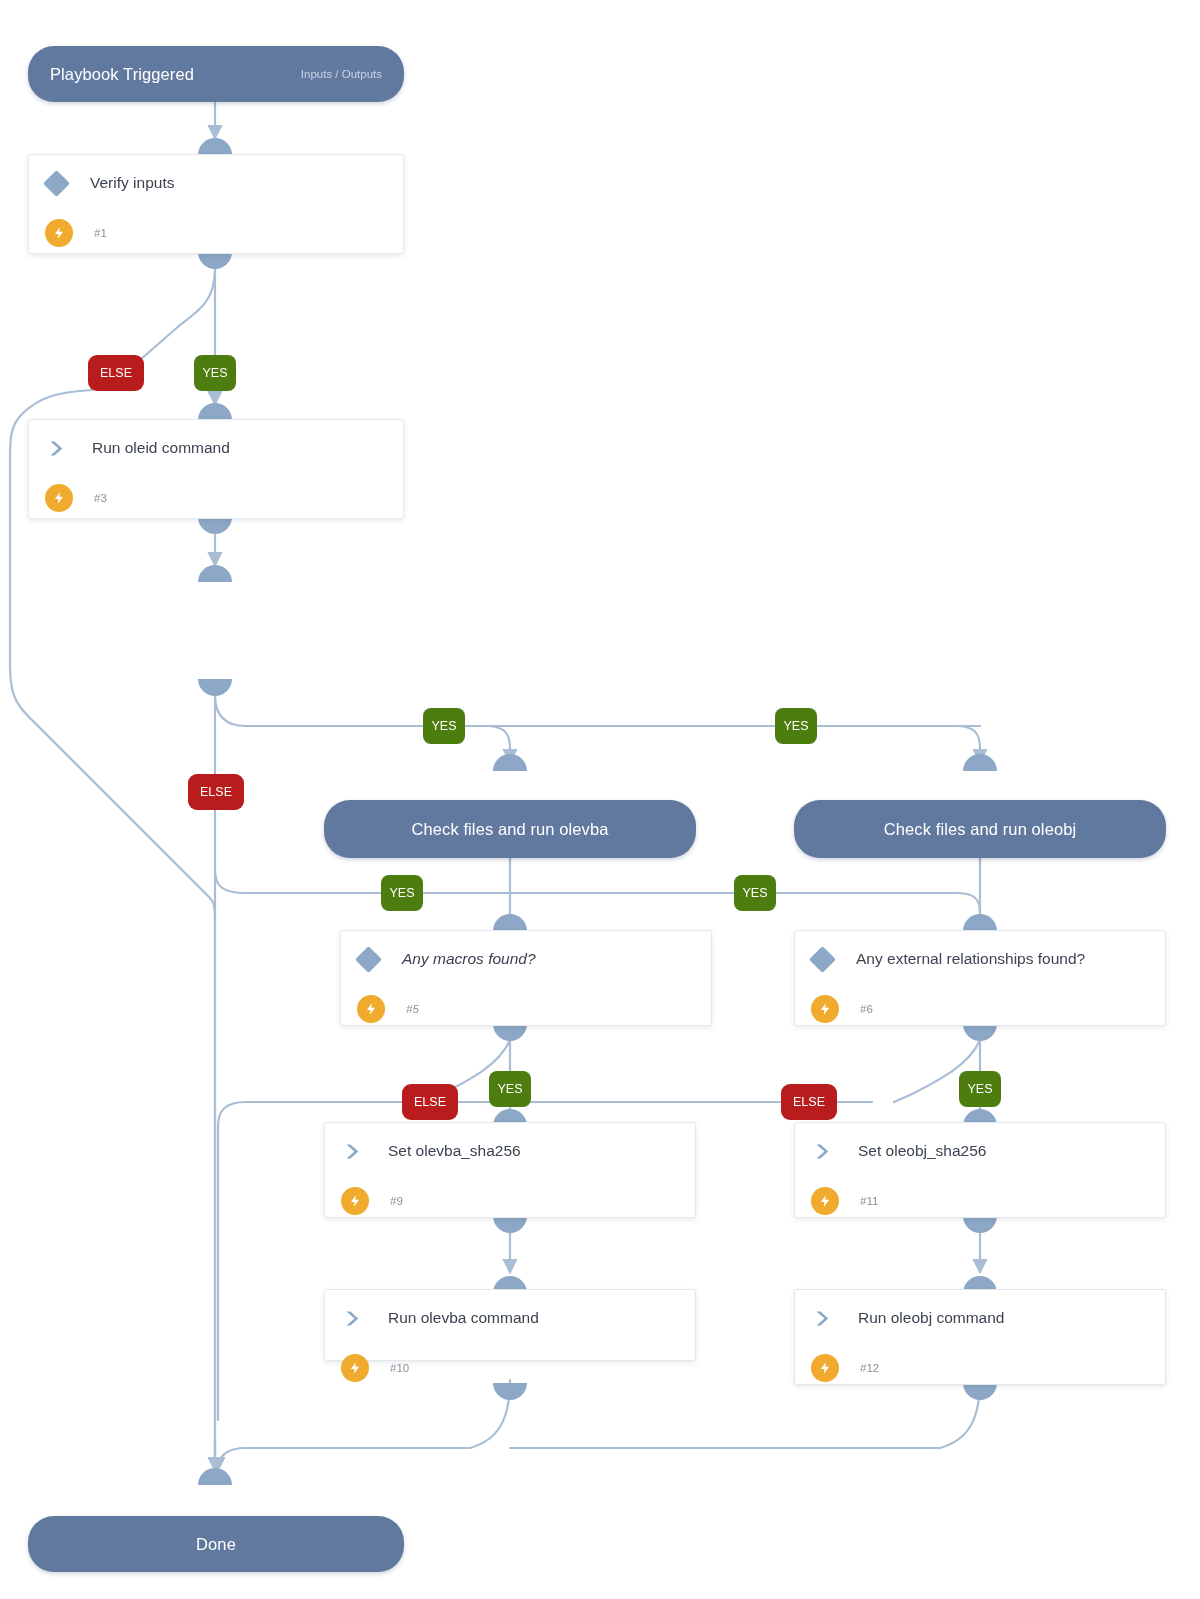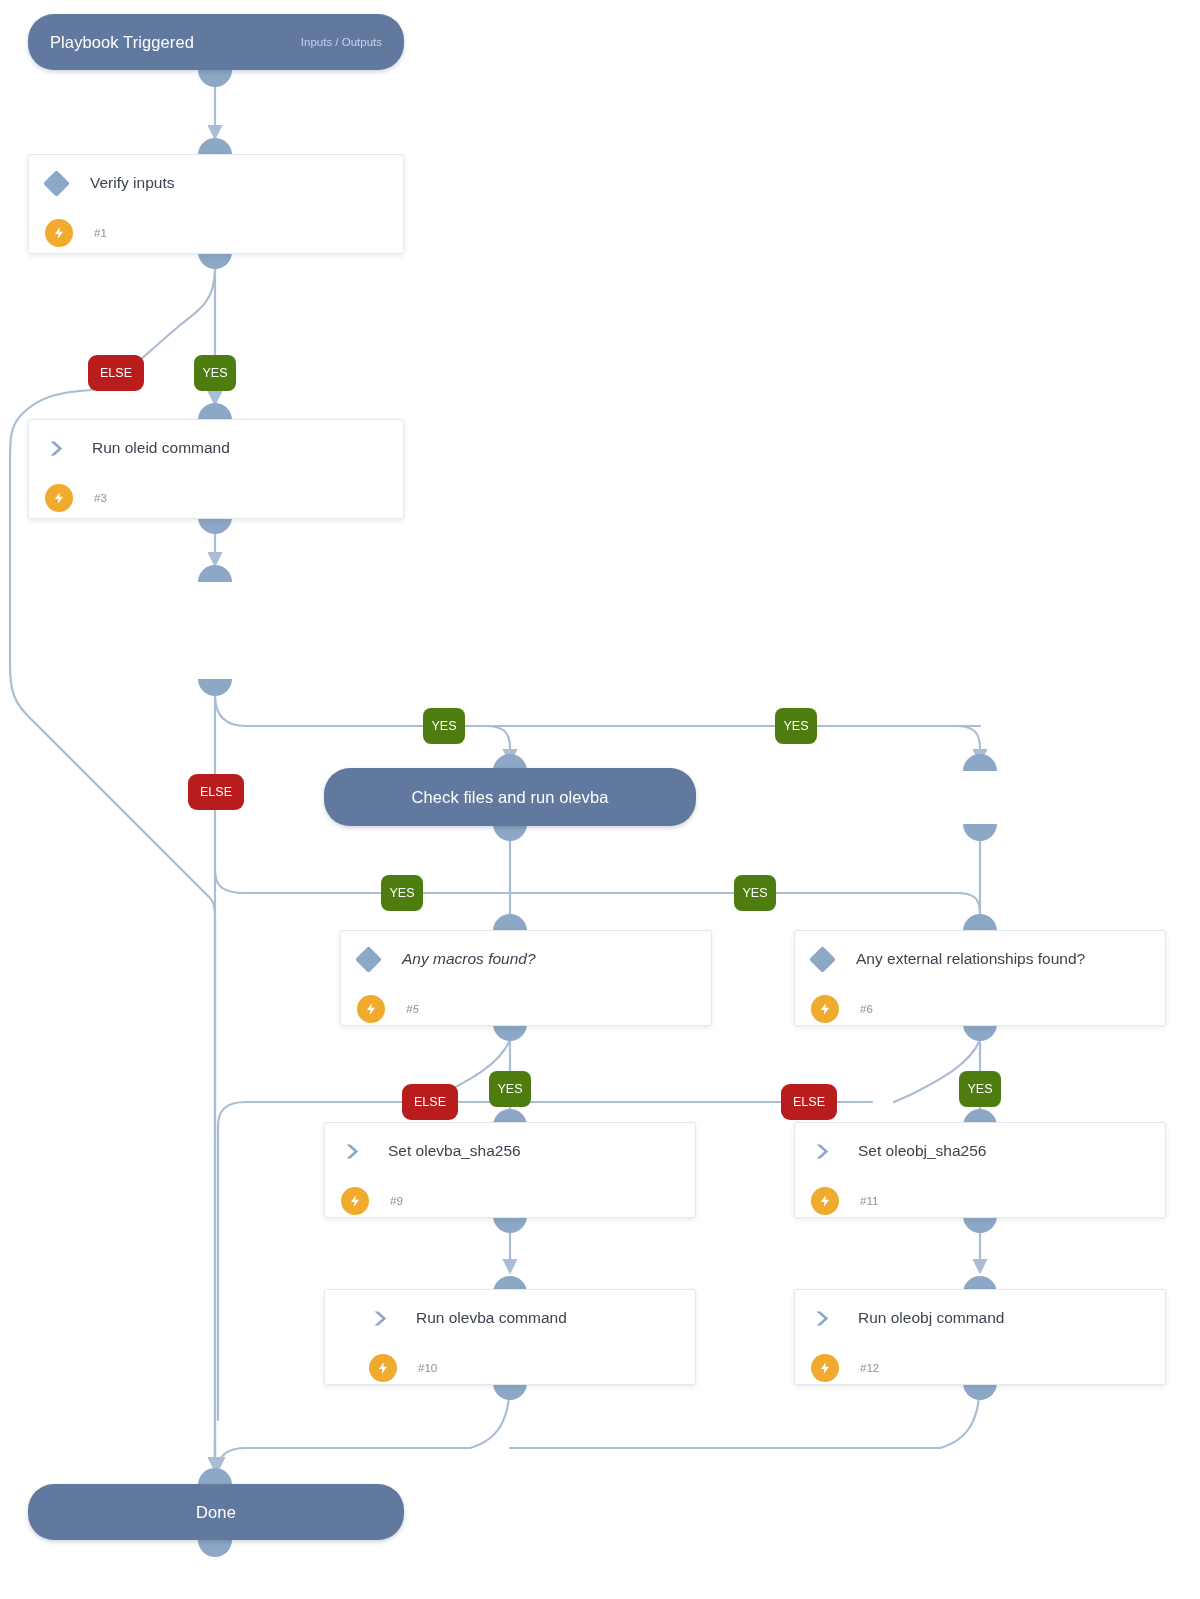--- a/index.html
+++ b/index.html
@@ -44,20 +44,21 @@
 
   
   .pill-node {
     position: absolute;
     background: #61789f;
     border-radius: 26px;
     display: flex;
     align-items: center;
     z-index: 3;
     box-shadow: 0 2px 4px rgba(40,55,80,.22);
+    margin-top: 32px;
   }
   .pill-title {
     color: #ffffff;
     font-size: 16.5px;
     letter-spacing: .1px;
     white-space: nowrap;
   }
   .pill-sub {
     color: #c9d4e4;
     font-size: 11.5px;
@@ -268,20 +269,23 @@
     <span>ELSE</span>
   </div>
 
   <div class="port in" style="left:493px; top:754px;"></div>
   <div class="pill-node" style="left:324px; top:768px; width:372px; height:58px; padding:0 24px; justify-content:center;">
     <span class="pill-title">Check files and run olevba</span>
   </div>
   <div class="port out" style="left:493px; top:824px;"></div>
 
   <div class="port in" style="left:963px; top:754px;"></div>
+  <div class="pill-node" style="left:794px; top:768px; width:372px; height:58px; padding:0 24px; justify-content:center;">
+    <span class="pill-title">Check files and run oleobj</span>
+  </div>
   <div class="port out" style="left:963px; top:824px;"></div>
 
   <div class="tag yes" style="left:381px; top:875px;">
     <span>YES</span>
   </div>
   <div class="tag yes" style="left:734px; top:875px;">
     <span>YES</span>
   </div>
 
   <div class="port in" style="left:493px; top:914px;"></div>
@@ -363,21 +367,21 @@
         <svg viewBox="0 0 24 24">
             <path d="M13.5 2 L5 13.5 H11 L10 22 L19 10 H12.5 Z" fill="#ffffff"></path>
           </svg>
       </span>
       <span class="card-num">#11</span>
     </div>
   </div>
   <div class="port out" style="left:963px; top:1216px;"></div>
 
   <div class="port in" style="left:493px; top:1276px;"></div>
-  <div class="card" style="left:324px; top:1289px; width:372px; height:96px;padding-left:28px;">
+  <div class="card" style="left:324px; top:1289px; width:372px; height:72px;">
     <div class="card-row-top">
       <svg class="icon-cmd" viewBox="0 0 24 24">
         <path d="M4 4 L13 12 L4 20 L8.5 20 L17.5 12 L8.5 4 Z" fill="#8ca8c6"></path>
       </svg>
       <span class="card-title">Run olevba command</span>
     </div>
     <div class="card-row-bot">
       <span class="badge-bolt">
         <svg viewBox="0 0 24 24">
             <path d="M13.5 2 L5 13.5 H11 L10 22 L19 10 H12.5 Z" fill="#ffffff"></path>

